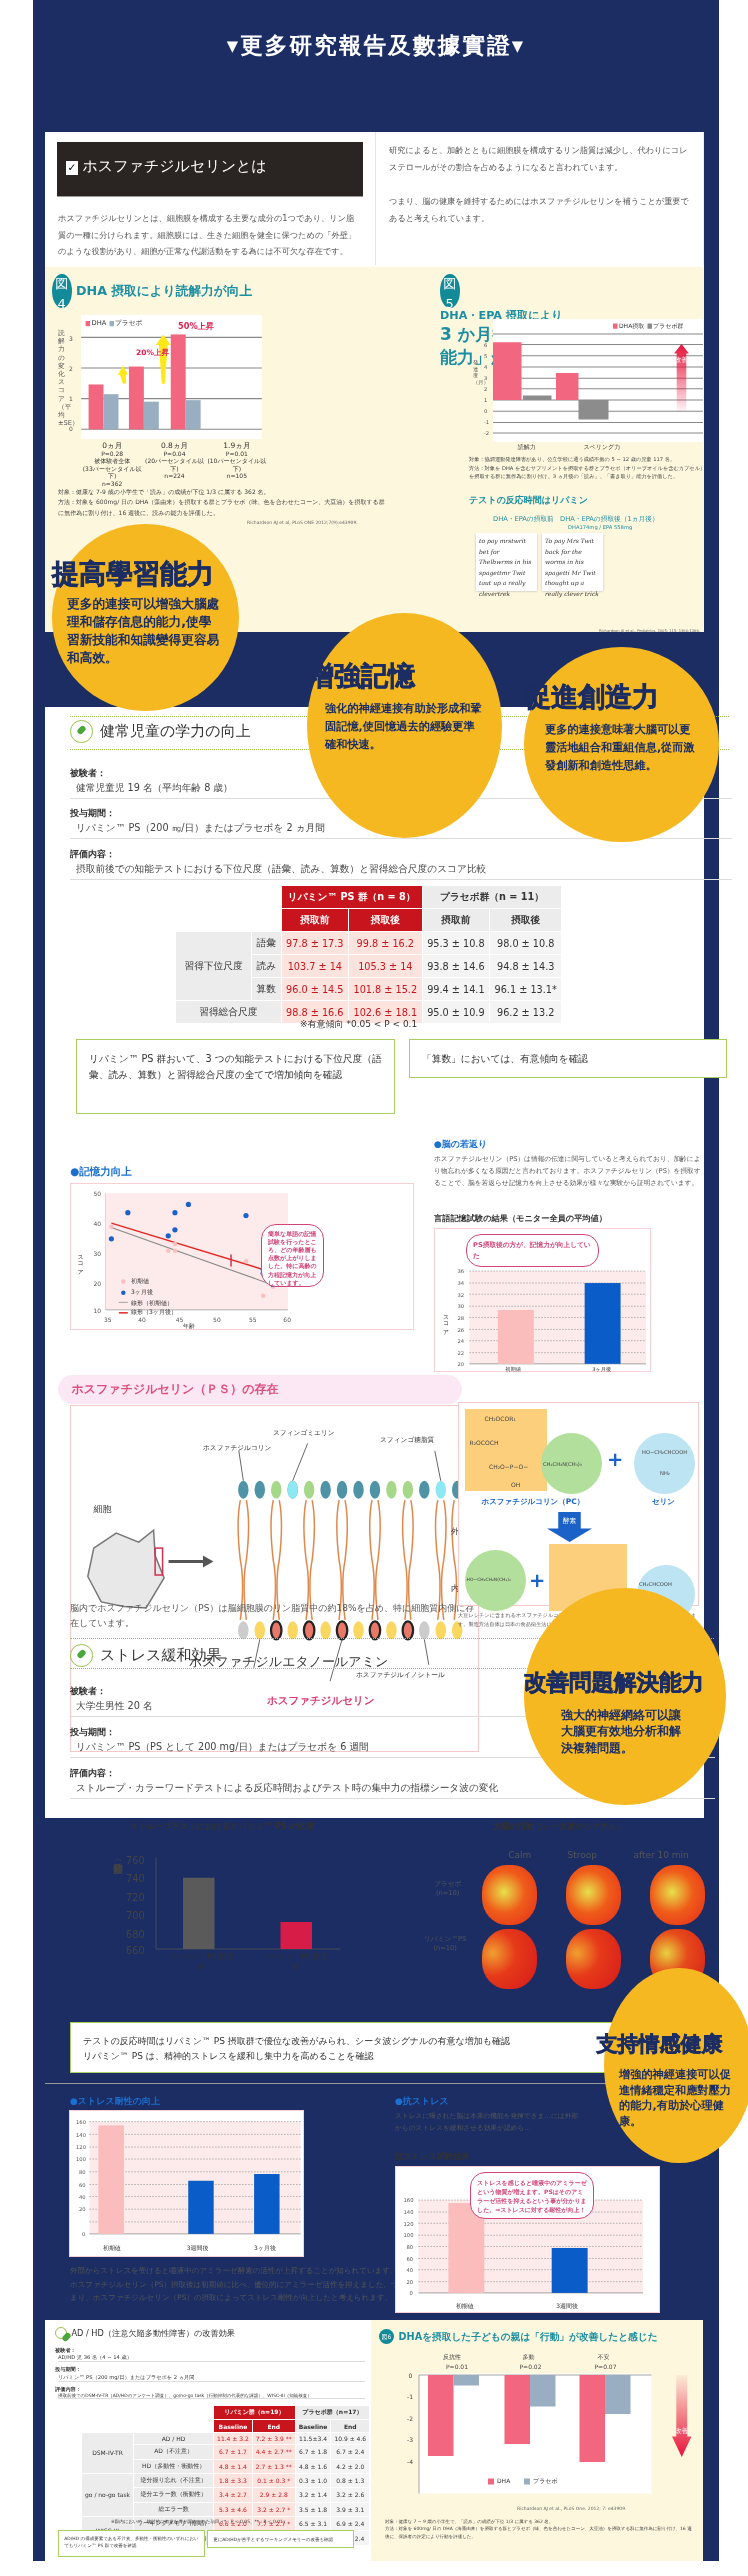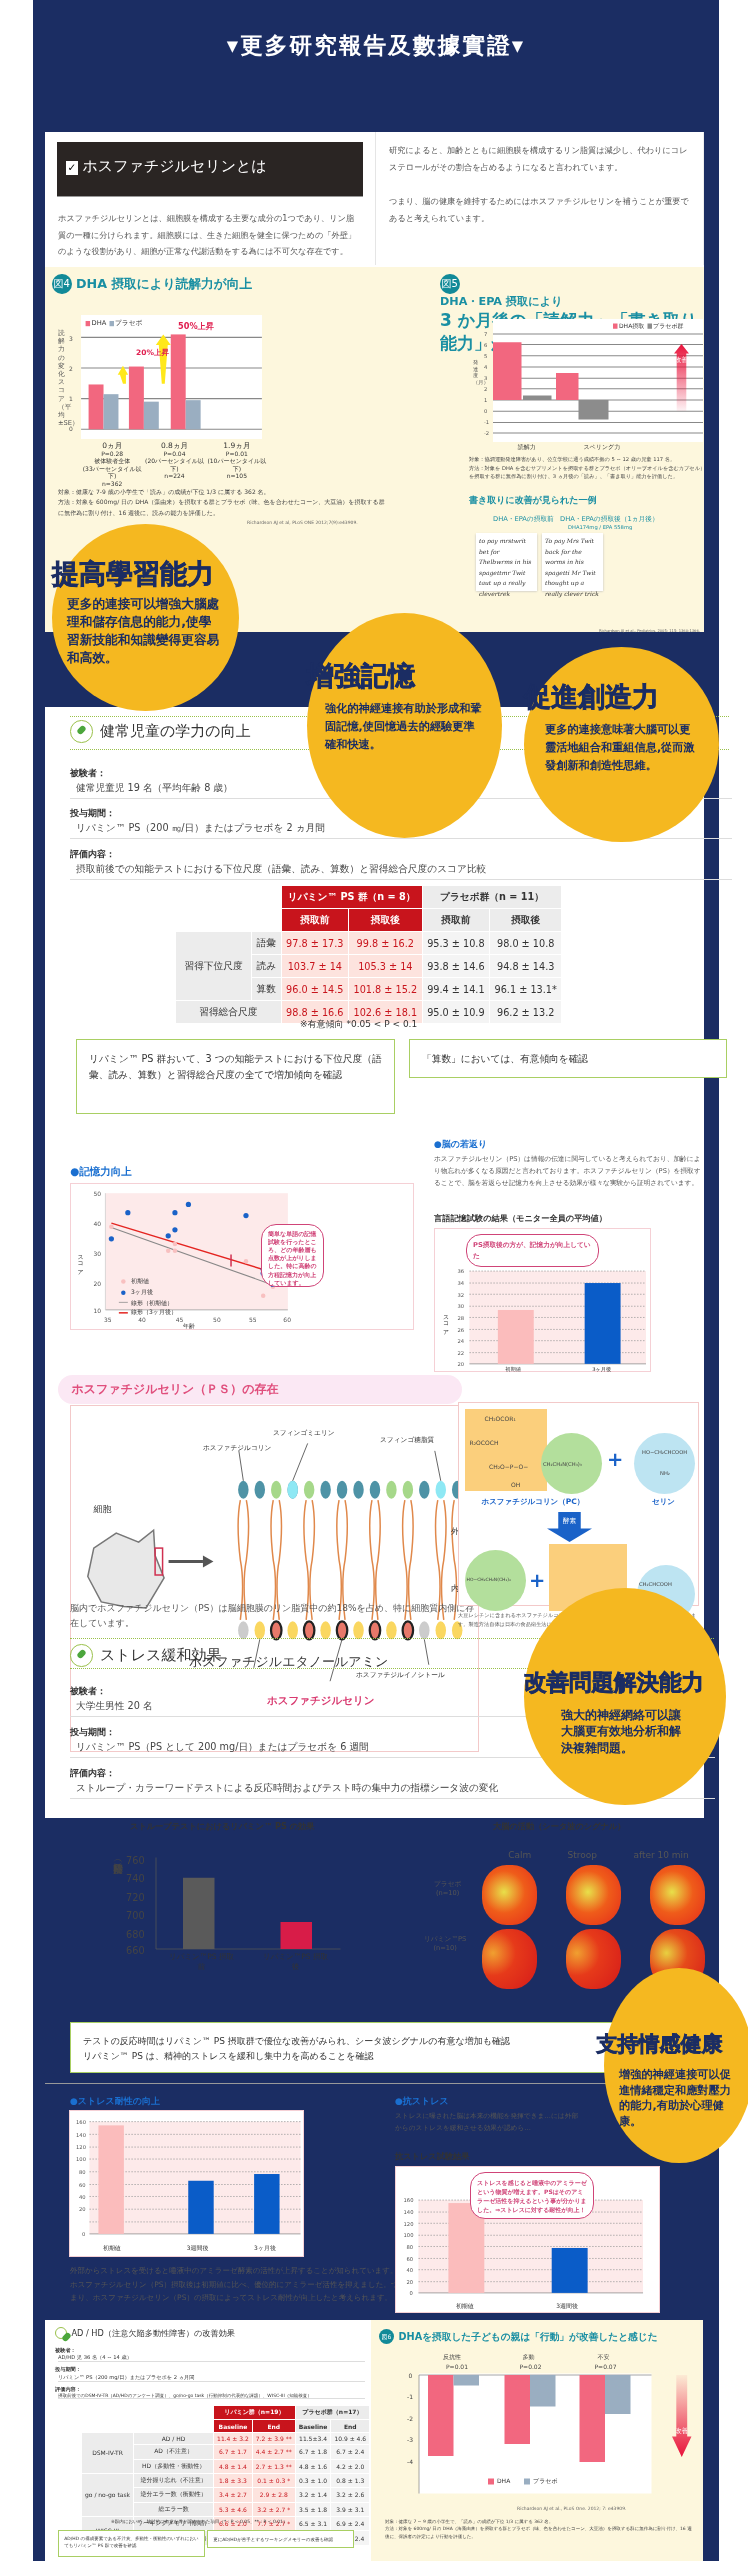--- a/index.html
+++ b/index.html
@@ -7,21 +7,21 @@
 .page{position:absolute;left:0;top:0;width:749px;height:2576px;background:#fff}
 .navy{position:absolute;left:33px;top:0;width:686px;height:2561px;background:#1b2d63}
 .title{position:absolute;left:33px;top:30px;width:686px;text-align:center;color:#fff;font-size:22.5px;letter-spacing:2.2px;font-weight:bold}
 .panel{position:absolute;background:#fff}
 .cream{background:#fdf7dd}
 .abs{position:absolute}
 .hdr-dark{position:absolute;left:57px;top:144px;width:306px;height:52px;background:#2a2523;color:#fff;font-size:15px;padding:15px 9px;border-bottom:1.5px solid #999}
 .hdr-dark .chk{display:inline-block;width:12px;height:13.5px;background:#fff;color:#000;font-size:10.5px;text-align:center;line-height:13.5px;margin-right:4.5px}
 .p{font-size:8.2px;line-height:16.5px;color:#555}
 .hl{background:linear-gradient(transparent 60%,#fff59a 60%);font-weight:bold;color:#333}
-.fig-badge{display:inline-block;width:19.5px;height:20px;border-radius:50%;background:#128a98;color:#fff;font-size:10px;text-align:center;line-height:19.5px;margin-right:4.5px;vertical-align:middle}
+.fig-badge{display:inline-block;width:19.5px;height:34px;border-radius:50%;background:#128a98;color:#fff;font-size:13px;text-align:center;line-height:19.5px;margin-right:4.5px;vertical-align:middle}
 .fig-title{font-size:12.7px;color:#1a8fa3;font-weight:bold}
 .small{font-size:6px;color:#444;line-height:10.5px}
 .circle{position:absolute;border-radius:50%;background:#f5b820;text-align:left;color:#1b2d63}
 .circle .h{font-size:27px;font-weight:bold;line-height:33px;-webkit-text-stroke:0.7px #1b2d63}
 .circle .b{font-size:14.2px;font-weight:bold;line-height:19.5px}
 .dotline{position:absolute;left:70px;width:644px;border-top:1.5px dotted #9ac14a}
 .sect-title{position:absolute;font-size:15px;color:#333;display:flex;align-items:center}
 .pill{display:inline-block;width:22.5px;height:22.5px;border-radius:50%;border:1.5px solid #9ac14a;margin-right:7.5px;position:relative}
 .pill::after{content:"";position:absolute;left:6px;top:6px;width:9px;height:6px;background:#4ca63c;border-radius:3px;transform:rotate(-45deg)}
 .lbl{font-size:9px;font-weight:bold;color:#333}
@@ -149,21 +149,21 @@
   </div>
   <div class="abs" style="left:674px;top:344px;width:15px;height:67px;background:linear-gradient(#e8123a,rgba(232,18,58,0.05));color:#fff;font-size:6.7px;text-align:center;padding-top:12px;clip-path:polygon(50% 0,100% 14%,82% 14%,82% 100%,18% 100%,18% 14%,0 14%)"><span>改善</span></div>
   <div class="abs" style="left:473px;top:359px;width:7.5px;font-size:5.2px;line-height:6.7px;color:#555">発達度（月）</div>
   <div class="abs" style="left:484px;top:329px;font-size:5.2px;line-height:11px;color:#555">7<br>6<br>5<br>4<br>3<br>2<br>1<br>0<br>-1<br>-2</div>
   <div class="abs" style="left:494px;top:443px;width:150px;display:flex;justify-content:space-around;font-size:6px">
     <span>読解力</span>
       <span>スペリング力</span>
   </div>
   <div class="abs small" style="left:469px;top:455px;width:240px;font-size:5.2px;line-height:8.2px">対象：協調運動発達障害があり、公立学校に通う成績不振の 5 ~ 12 歳の児童 117 名。</div>
   <div class="abs small" style="left:469px;top:464px;width:240px;font-size:5.2px;line-height:8.2px">方法：対象を DHA を含むサプリメントを摂取する群とプラセボ（オリーブオイルを含むカプセル）を摂取する群に無作為に割り付け、3 ヵ月後の「読み」、「書き取り」能力を評価した。</div>
-  <div class="abs" style="left:469px;top:494px;font-size:9px;color:#1a8fa3;font-weight:bold">書き取りに改善が見られた一例</div>
+  <div class="abs" style="left:469px;top:494px;font-size:9px;color:#1a8fa3;font-weight:bold">テストの反応時間はリパミン</div>
   <div class="abs" style="left:493px;top:515px;font-size:6.7px;color:#1a8fa3">DHA・EPAの摂取前</div>
   <div class="abs" style="left:560px;top:515px;font-size:6.7px;color:#1a8fa3">DHA・EPAの摂取後（1ヵ月後）</div>
   <div class="abs" style="left:568px;top:524px;font-size:5.2px;color:#1a8fa3">DHA174mg / EPA 558mg</div>
   <div class="abs" style="left:476px;top:533px;width:61px;height:58px;background:#fff;box-shadow:0 0.7px 2.2px #bbb;font-family:'DejaVu Serif',serif;font-style:italic;font-size:6px;line-height:10.5px;padding:3px;color:#333">to pay mrstwrit bet for Thelbwrms in his spagettmr Twit taut up a really clevertrek</div>
   <div class="abs" style="left:542px;top:533px;width:61px;height:58px;background:#fff;box-shadow:0 0.7px 2.2px #bbb;font-family:'DejaVu Serif',serif;font-style:italic;font-size:6px;line-height:10.5px;padding:3px;color:#333">To pay Mrs Twit back for the worms in his spagetti Mr Twit thought up a really clever trick</div>
   <div class="abs" style="left:599px;top:629px;font-size:3.7px;color:#666">Richardson AJ et al., Pediatrics. 2005; 115: 1360-1366.</div>
 
   <div class="panel" style="left:45px;top:707px;width:659px;height:437px;"></div>
   <div class="dotline" style="top:716px;left:70px;width:659px"></div>
   <div class="sect-title" style="left:70px;top:720px">

